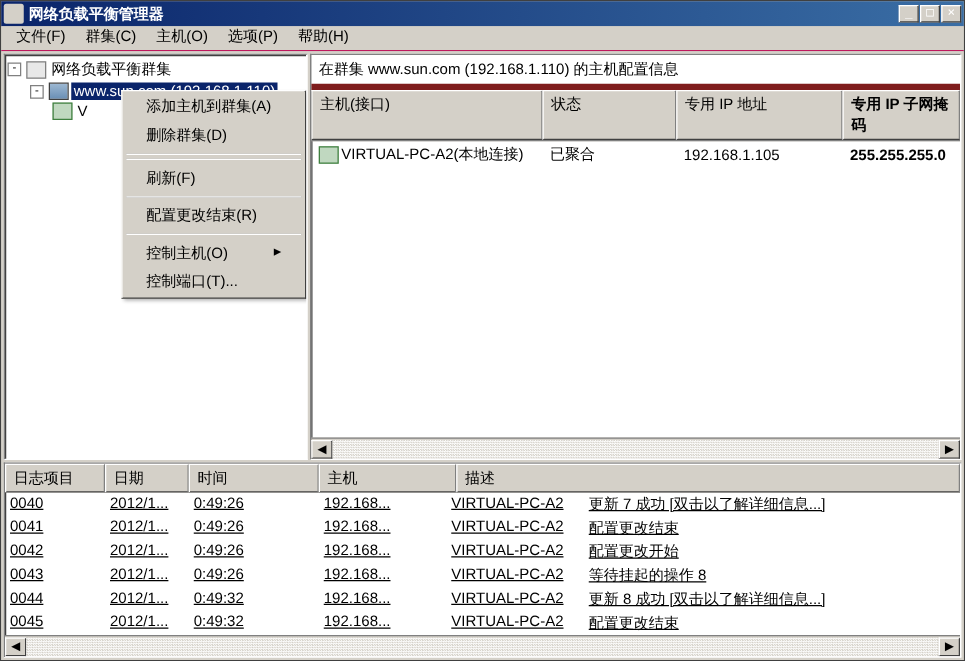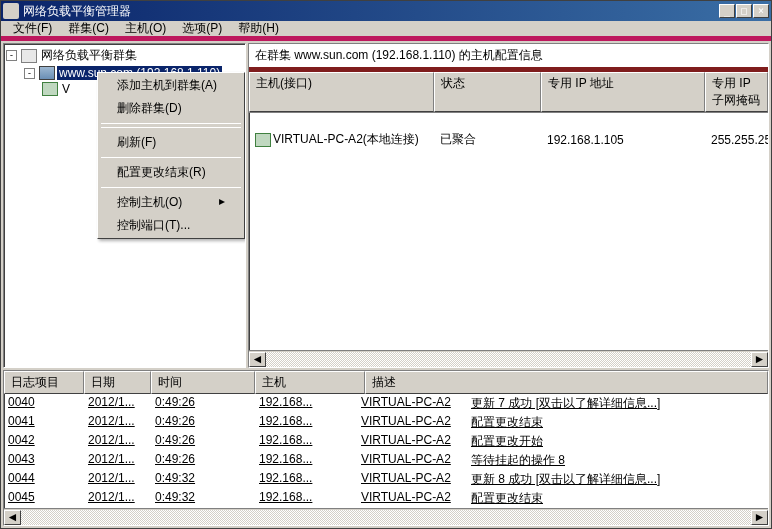--- a/index.html
+++ b/index.html
@@ -1,23 +1,23 @@
 <!DOCTYPE html>
 <html><head>
 <meta charset="utf-8">
 <style>
 * { margin: 0; padding: 0; box-sizing: border-box; font-family: "Microsoft YaHei", SimSun, sans-serif; font-size: 12px; }
 body { background: #d4d0c8; width: 772px; height: 529px; overflow: hidden; }
 .window { width: 772px; height: 529px; border: 1px solid #404040; display: flex; flex-direction: column; }
 .titlebar { height: 22px; background: linear-gradient(to right, #0a246a, #3a6ea5); color: #fff; display: flex; align-items: center; padding: 0 2px; }
 .titlebar-icon { width: 16px; height: 16px; margin-right: 4px; background: #d4d0c8; border-radius: 2px; }
-.titlebar-text { flex: 1; font-weight: normal; }
+.titlebar-text { flex: 1; font-weight: bold; }
 .winbtns { display: flex; gap: 1px; }
 .winbtn { width: 16px; height: 14px; background: #d4d0c8; border: 1px solid #fff; border-right-color: #404040; border-bottom-color: #404040; display: flex; align-items: center; justify-content: center; font-family: monospace; font-size: 10px; cursor: pointer; line-height: 1; }
-.menubar { height: 20px; background: #d4d0c8; display: flex; align-items: center; padding: 0 4px; border-bottom: 5px solid #be185d; }
+.menubar { height: 20px; background: #d4d0c8; display: flex; align-items: flex-end; padding: 0 4px; border-bottom: 1px solid #be185d; }
 .menuitem { padding: 2px 8px; cursor: pointer; }
 .content { flex: 1; display: flex; flex-direction: column; background: #d4d0c8; padding: 2px; }
 .upper { display: flex; height: 325px; gap: 2px; }
 .tree-panel { width: 243px; background: #fff; border: 1px solid #808080; border-right-color: #fff; border-bottom-color: #fff; box-shadow: inset 1px 1px 0 #404040; position: relative; overflow: hidden; }
 .tree { padding: 2px; }
 .tree-node { display: flex; align-items: center; padding: 1px 0; white-space: nowrap; }
 .tree-toggle { width: 11px; height: 11px; border: 1px solid #808080; display: inline-flex; align-items: center; justify-content: center; font-size: 9px; margin-right: 4px; cursor: pointer; font-family: monospace; line-height: 1; }
 .tree-icon { width: 16px; height: 14px; margin-right: 2px; display: inline-block; }
 .ic-cluster { background: #e8e8e8; border: 1px solid #808080; }
 .ic-host { background: linear-gradient(#9db8d2, #6a8fb5); border: 1px solid #404040; }
@@ -28,22 +28,22 @@
 .tree-indent-2 { padding-left: 36px; }
 .ctxmenu { position: absolute; top: 28px; left: 93px; width: 148px; background: #d4d0c8; border: 1px solid #fff; border-right-color: #404040; border-bottom-color: #404040; box-shadow: 2px 2px 3px rgba(0,0,0,0.3); z-index: 10; padding: 1px; }
 .ctxitem { padding: 3px 18px 3px 18px; cursor: pointer; }
 .ctxsep { height: 1px; background: #808080; border-bottom: 1px solid #fff; margin: 3px 2px; }
 .right-panel { flex: 1; display: flex; flex-direction: column; background: #fff; border: 1px solid #808080; border-right-color: #fff; border-bottom-color: #fff; box-shadow: inset 1px 1px 0 #404040; overflow: hidden; }
 .right-header { background: #fff; padding: 3px 6px; border-bottom: 5px solid #7f1d1d; }
 .host-table { flex: 1; overflow: auto; }
 .th-row { display: flex; background: #d4d0c8; border-bottom: 1px solid #808080; }
 .th { padding: 2px 6px; border-right: 1px solid #808080; border-top: 1px solid #fff; border-left: 1px solid #fff; border-bottom: 1px solid #404040; cursor: pointer; }
 .td-row { display: flex; }
-.td { padding: 18px 6px; white-space: nowrap; overflow: hidden; display: flex; align-items: center; }
-.c1 { width: 185px; } .c2 { width: 107px; } .c3 { width: 164px; } .c4 { flex: 1; }
+.td { padding: 2px 6px; white-space: nowrap; overflow: hidden; display: flex; align-items: center; }
+.c1 { width: 185px; } .c2 { width: 107px; } .c3 { width: 133px; } .c4 { flex: 1; font-weight: bold; }
 .scrollbar-h { height: 17px; background: #d4d0c8; border-top: 1px solid #808080; display: flex; align-items: center; }
 .sb-btn { width: 17px; height: 15px; background: #d4d0c8; border: 1px solid #fff; border-right-color: #404040; border-bottom-color: #404040; display: flex; align-items: center; justify-content: center; }
 .sb-track { flex: 1; height: 15px; background: repeating-conic-gradient(#d4d0c8 0% 25%, #fff 0% 50%) 0 0/2px 2px; }
 .lower { flex: 1; background: #fff; border: 1px solid #808080; border-right-color: #fff; border-bottom-color: #fff; box-shadow: inset 1px 1px 0 #404040; margin-top: 2px; display: flex; flex-direction: column; overflow: hidden; }
 .log-table { flex: 1; overflow: hidden; }
 .lh-row { display: flex; background: #d4d0c8; }
 .lh { padding: 2px 6px; border-right: 1px solid #808080; border-top: 1px solid #fff; border-left: 1px solid #fff; border-bottom: 1px solid #404040; cursor: pointer; }
 .lc1{width:80px}.lc2{width:67px}.lc3{width:104px}.lc4{width:102px}.lc5{width:110px}.lc6{flex:1}
 .lr-row { display: flex; }
 .ld { padding: 1px 4px; white-space: nowrap; font-family: "MS Sans Serif", sans-serif; text-decoration: underline; }

